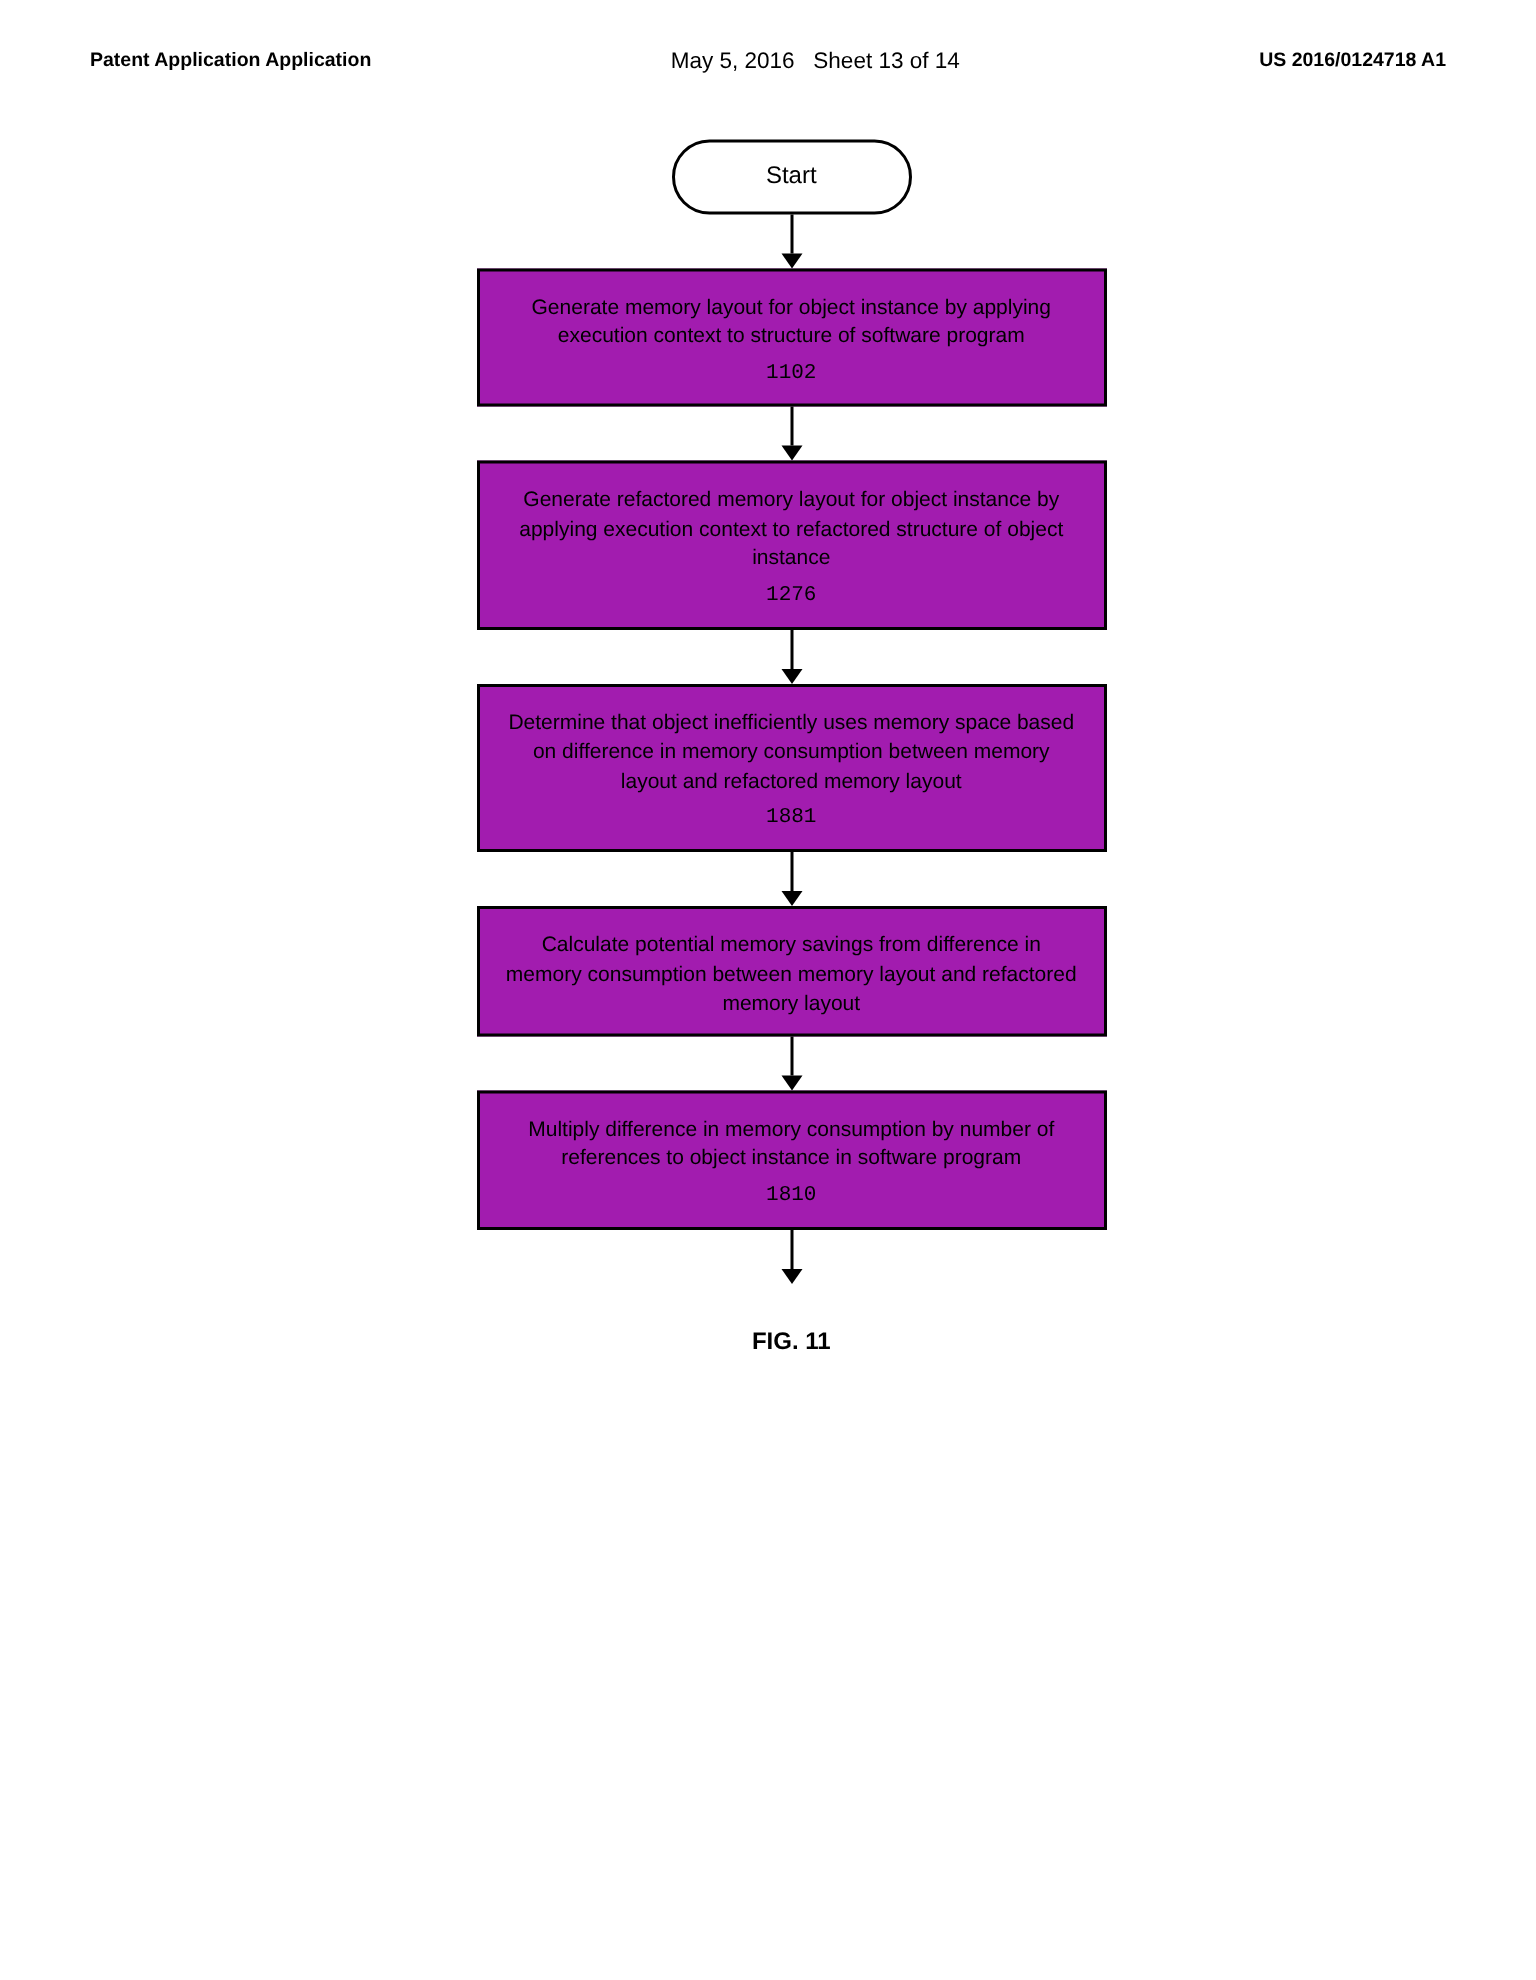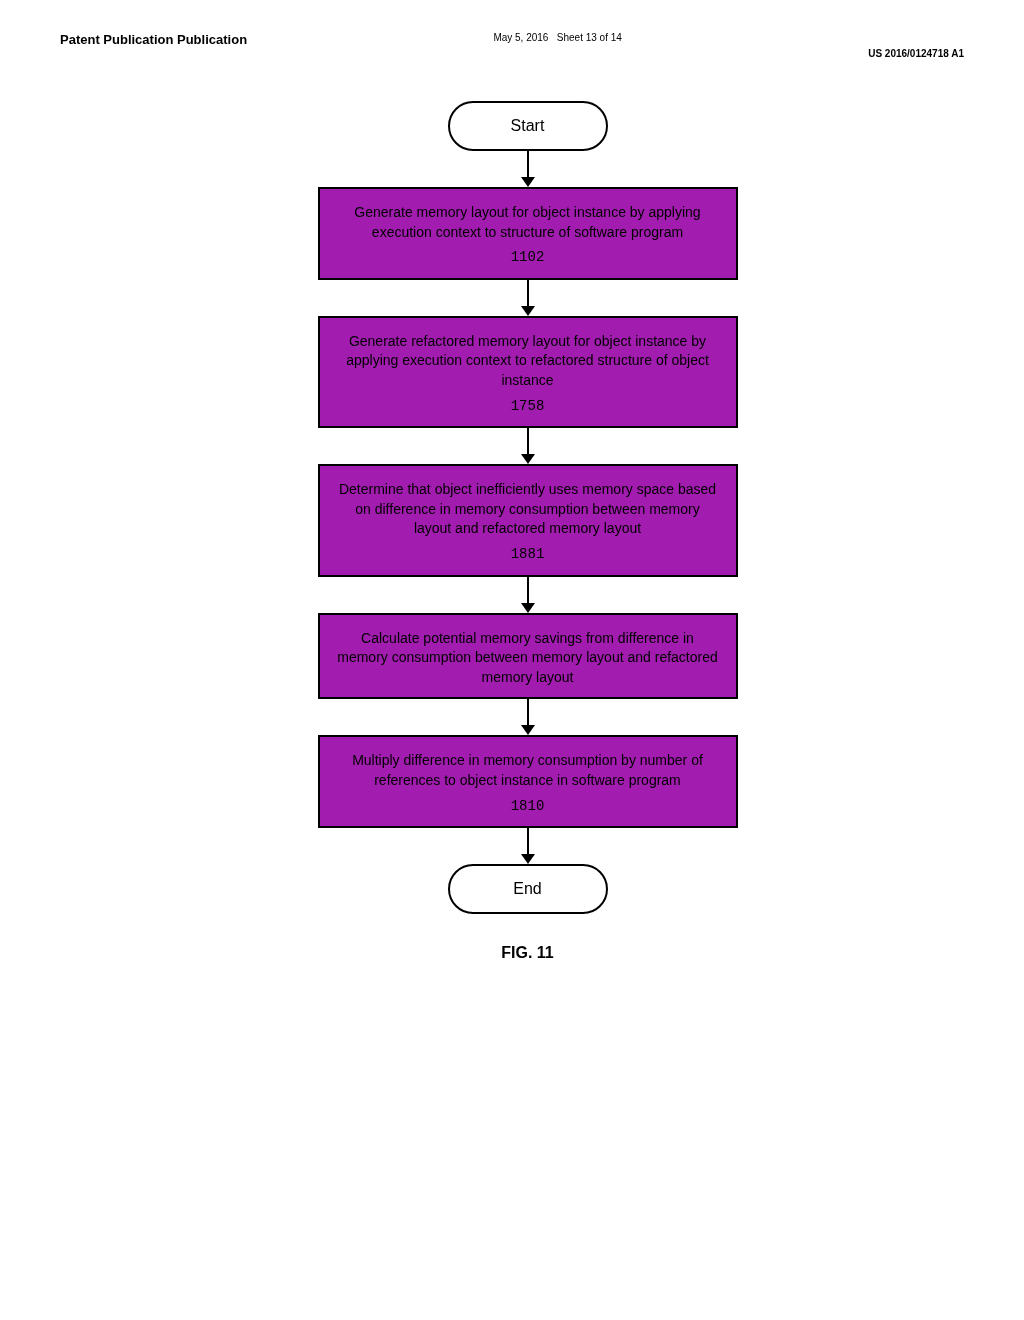--- a/index.html
+++ b/index.html
@@ -19,29 +19,28 @@
       align-items: flex-start;
       padding: 30px 60px 0 60px;
       border-bottom: none;
     }
     .header-left {
       font-size: 13px;
       font-weight: bold;
       line-height: 1.5;
     }
     .header-center {
-      font-size: 10px;
+      font-size: 15px;
       text-align: center;
       line-height: 1.5;
     }
     .header-right {
-      font-size: 10px;
+      font-size: 13px;
       font-weight: bold;
       line-height: 1.5;
-      margin-top: 16px;
     }
 
     
     .flowchart {
       display: flex;
       flex-direction: column;
       align-items: center;
       margin-top: 40px;
       gap: 0;
       padding-left: 31px;
@@ -105,21 +104,21 @@
       text-align: center;
       margin-top: 30px;
       font-size: 16px;
       font-weight: bold;
     }
   </style>
 </head>
 <body>
 
 <div class="header">
-  <div class="header-left">Patent Publication Publication</div>
+  <div class="header-left">Patent Application Application</div>
   <div class="header-center">
     <span>May 5, 2016</span>&nbsp;&nbsp;
     <span>Sheet 13 of 14</span>
   </div>
   <div class="header-right">US 2016/0124718 A1</div>
 </div>
 
 <div class="flowchart">
 
   <div class="oval">
@@ -136,21 +135,21 @@
     <span class="step-number">1102</span>
   </div>
 
   <div class="arrow">
     <div class="arrow-line"></div>
     <div class="arrow-head"></div>
   </div>
 
   <div class="rect-box">
     <span>Generate refactored memory layout for object instance by applying execution context to refactored structure of object instance</span>
-    <span class="step-number">1758</span>
+    <span class="step-number">1276</span>
   </div>
 
   <div class="arrow">
     <div class="arrow-line"></div>
     <div class="arrow-head"></div>
   </div>
 
   <div class="rect-box">
     <span>Determine that object inefficiently uses memory space based on difference in memory consumption between memory layout and refactored memory layout</span>
     <span class="step-number">1881</span>
@@ -173,19 +172,16 @@
   <div class="rect-box">
     <span>Multiply difference in memory consumption by number of references to object instance in software program</span>
     <span class="step-number">1810</span>
   </div>
 
   <div class="arrow">
     <div class="arrow-line"></div>
     <div class="arrow-head"></div>
   </div>
 
-  <div class="oval">
-    <span>End</span>
-  </div>
 
   <div class="fig-label">FIG. 11</div>
 
 </div>
 
 </body></html>

